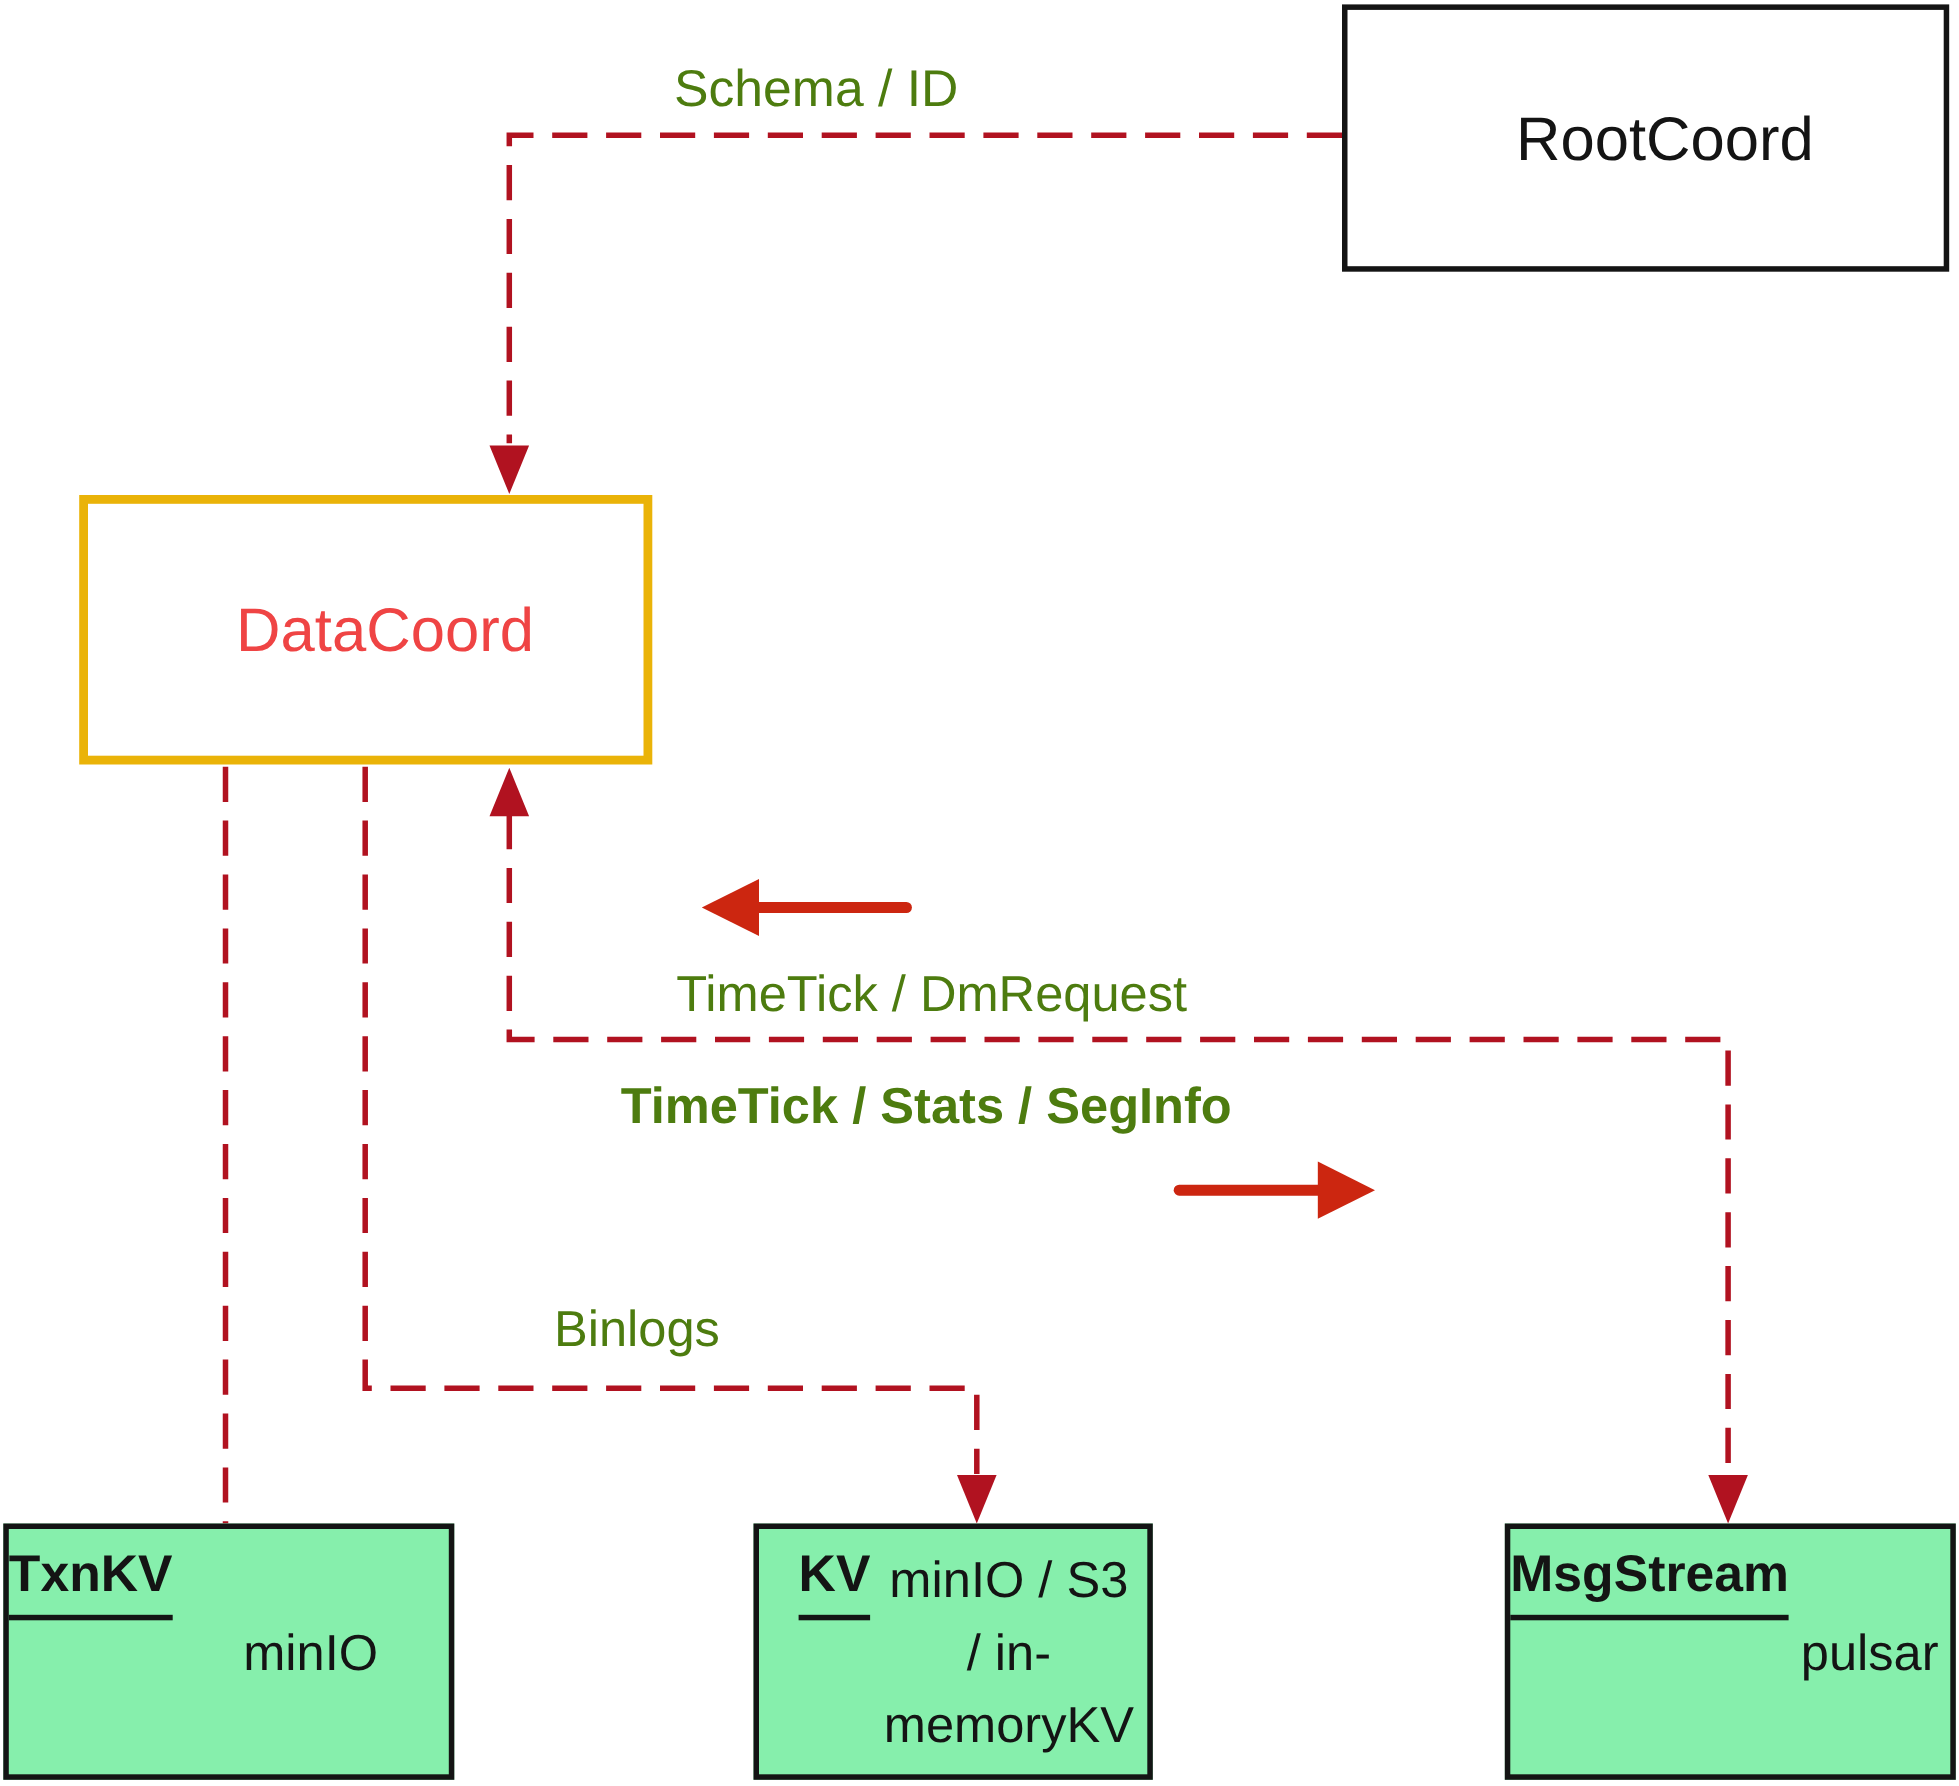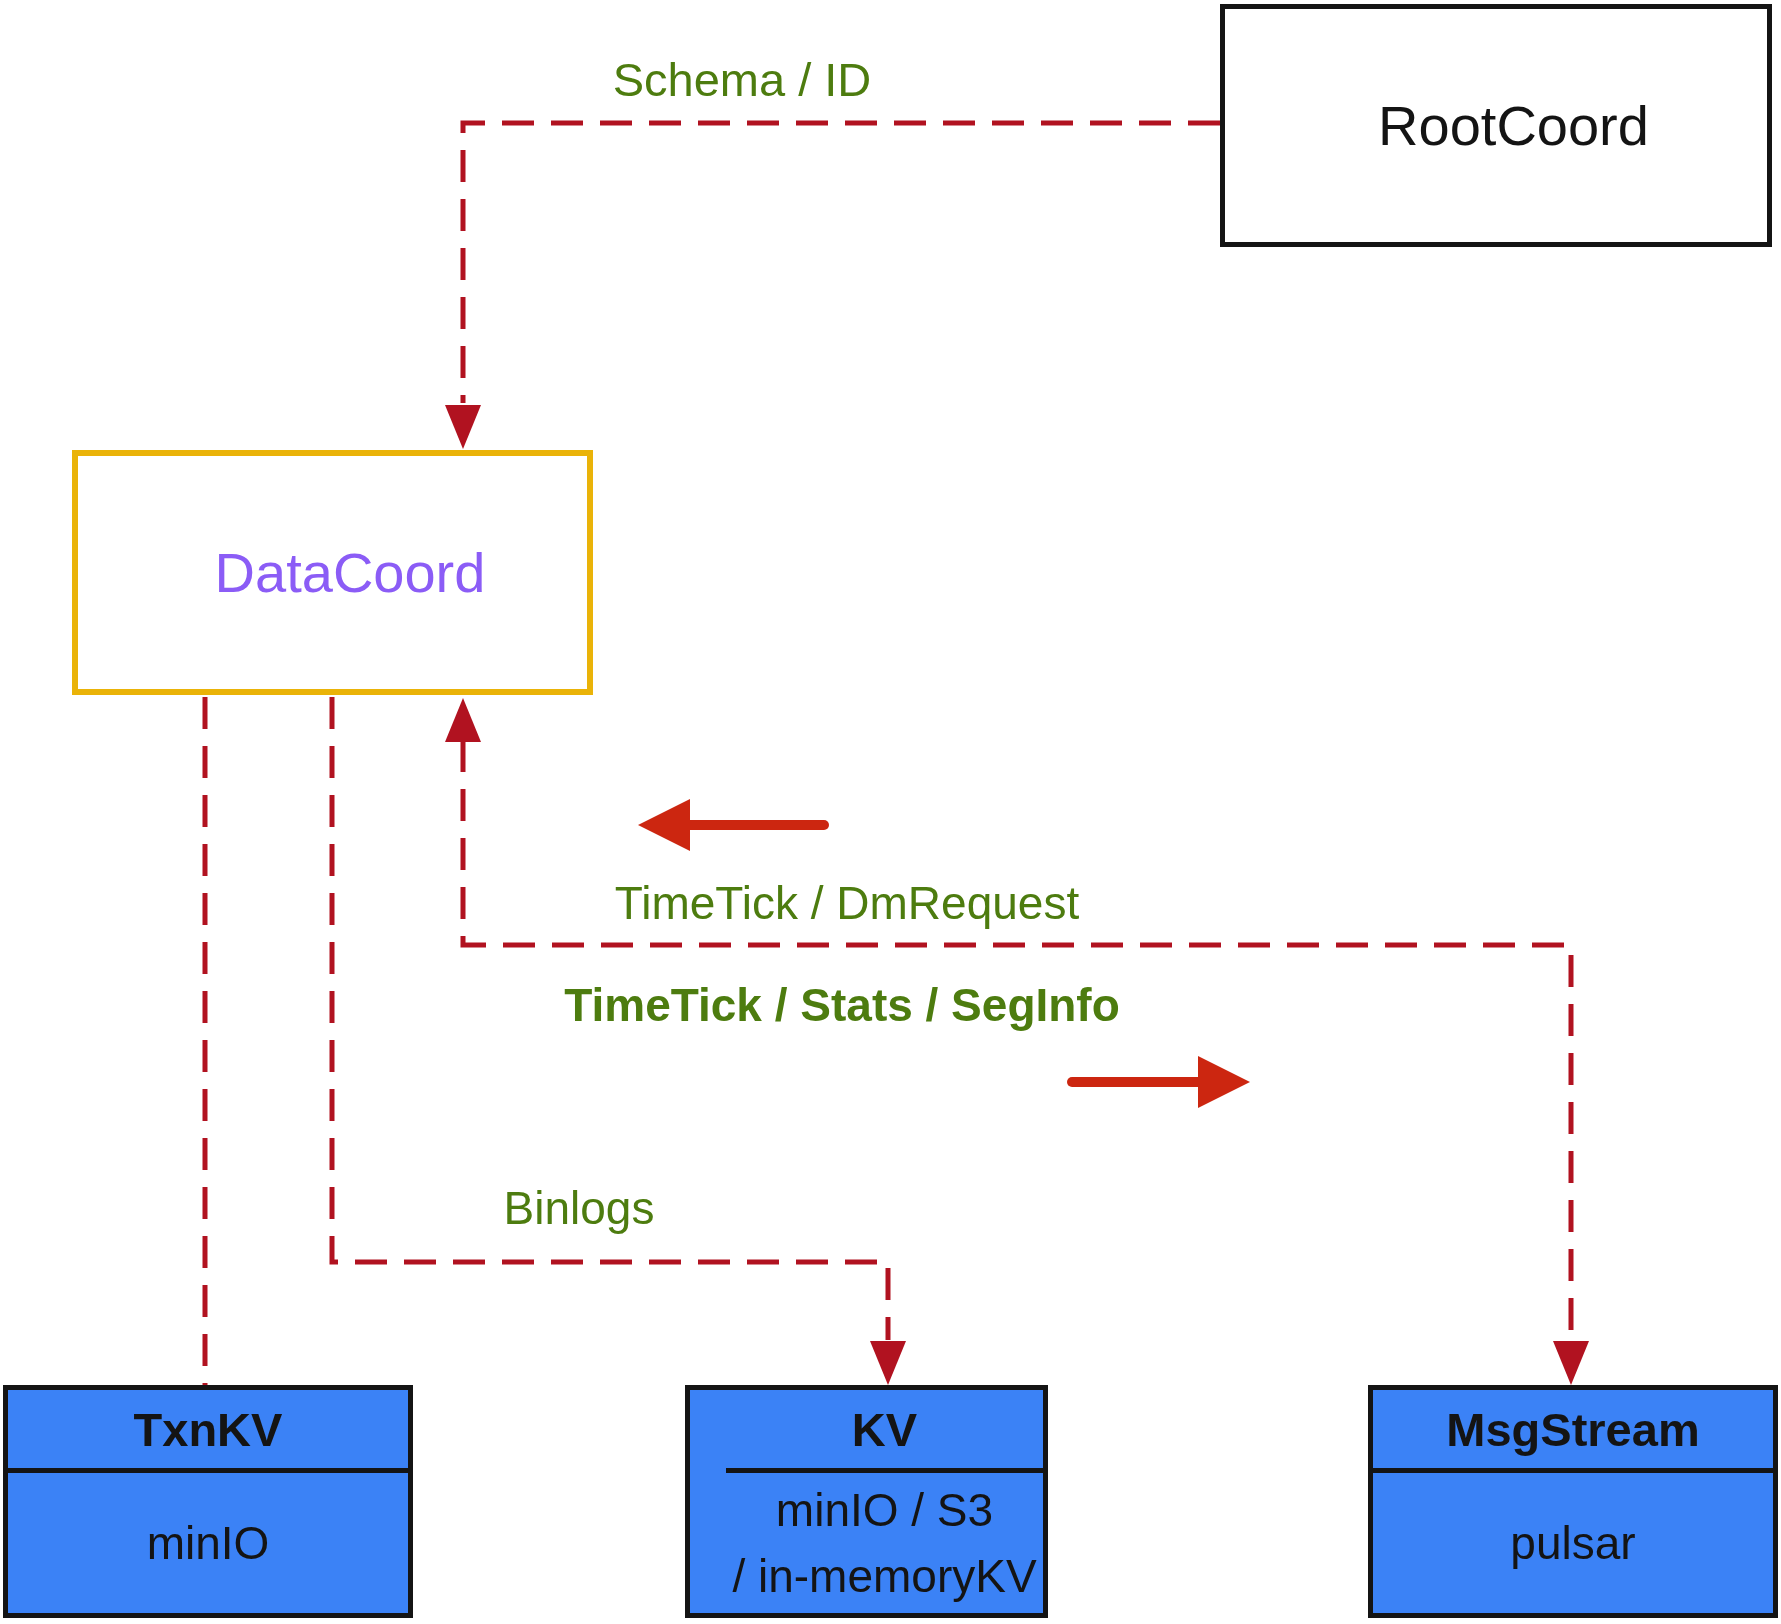--- a/index.html
+++ b/index.html
@@ -50,31 +50,31 @@
     align-items: center;
     justify-content: center;
     padding-left: 35px;
   }
   .node.black-box {
     border: 5px solid #141414;
     font-size: 56px;
     color: #141414;
   }
   .node.red-box {
-    border: 6px solid #eab308;
+    border: 8px solid #eab308;
     font-size: 56px;
-    color: #8b5cf6;
+    color: #ef4444;
   }
   .store {
     position: absolute;
     box-sizing: border-box;
     border: 5px solid #141414;
-    background: #3b82f6;
+    background: #86efac;
     display: flex;
-    flex-direction: column;
+    flex-direction: row;
   }
   .store .store-header {
     box-sizing: border-box;
     height: 83px;
     border-bottom: 5px solid #141414;
     display: flex;
     align-items: center;
     justify-content: center;
     font-weight: bold;
     font-size: 47px;

